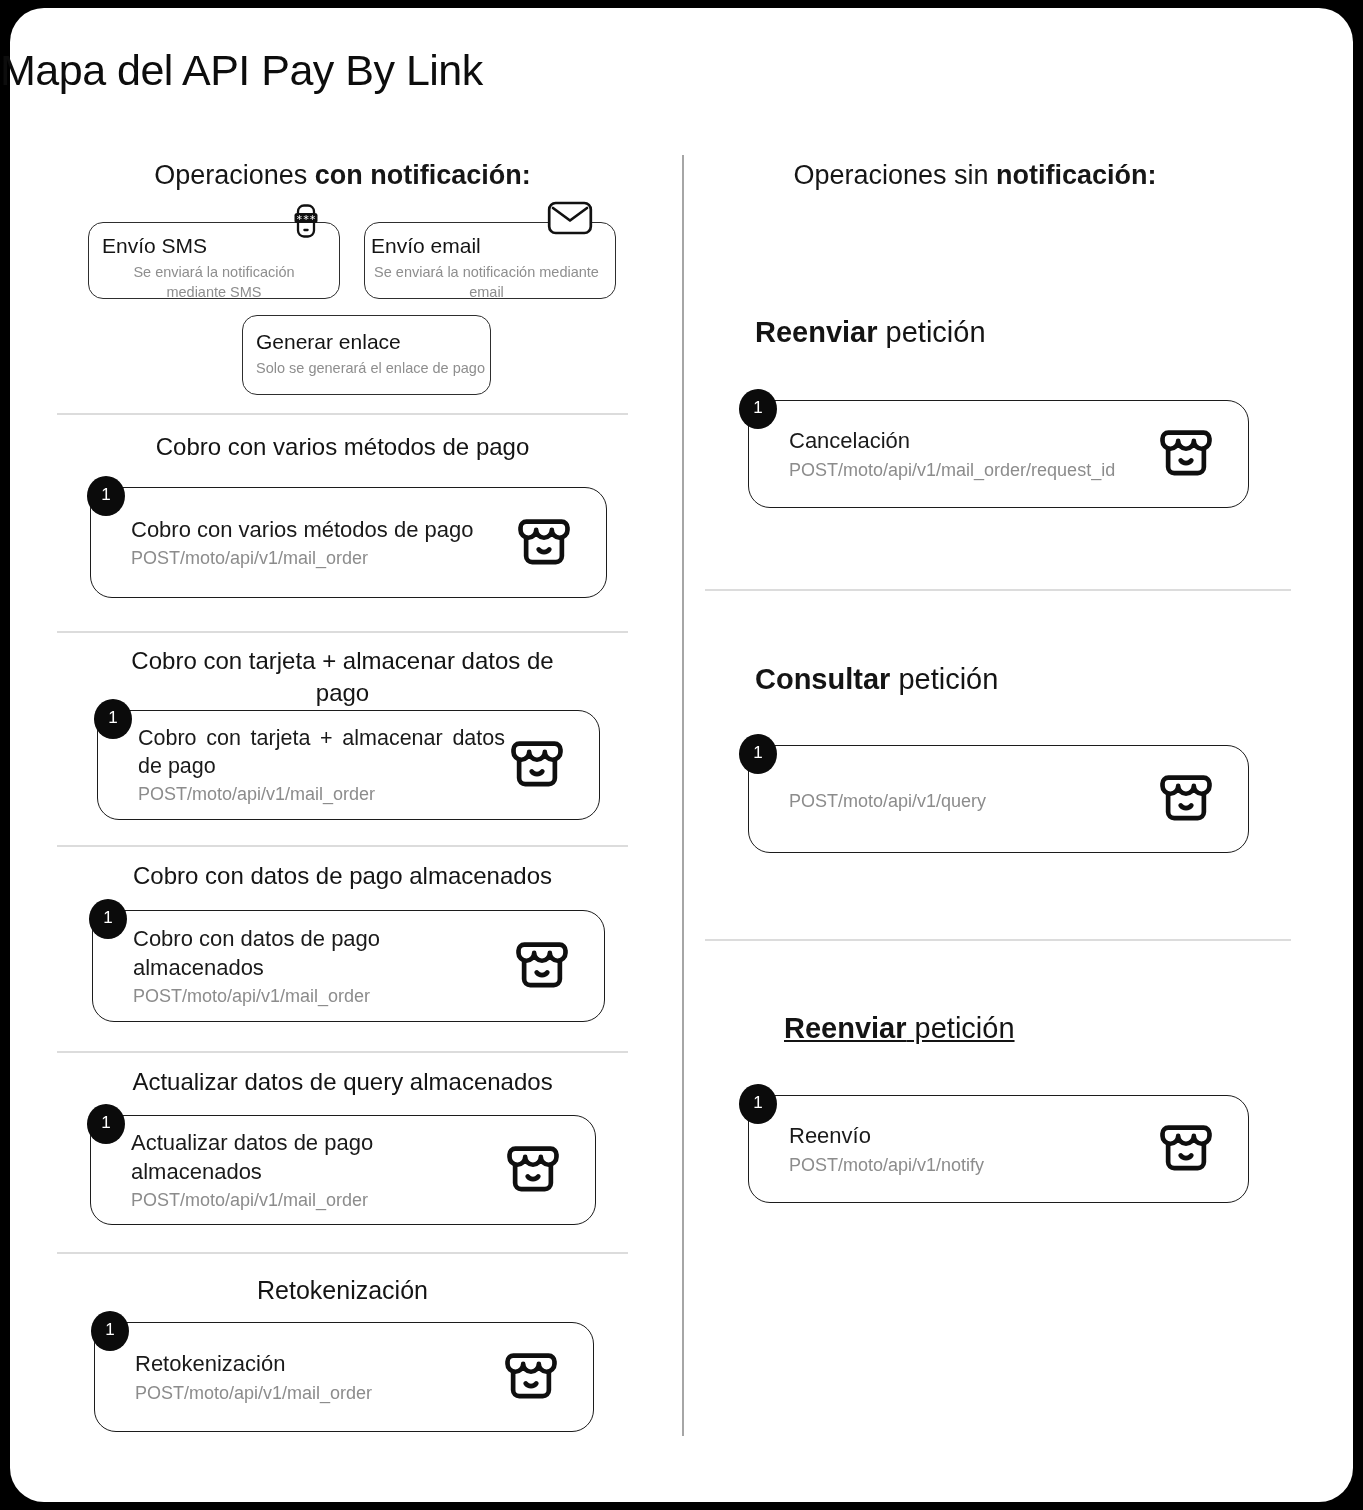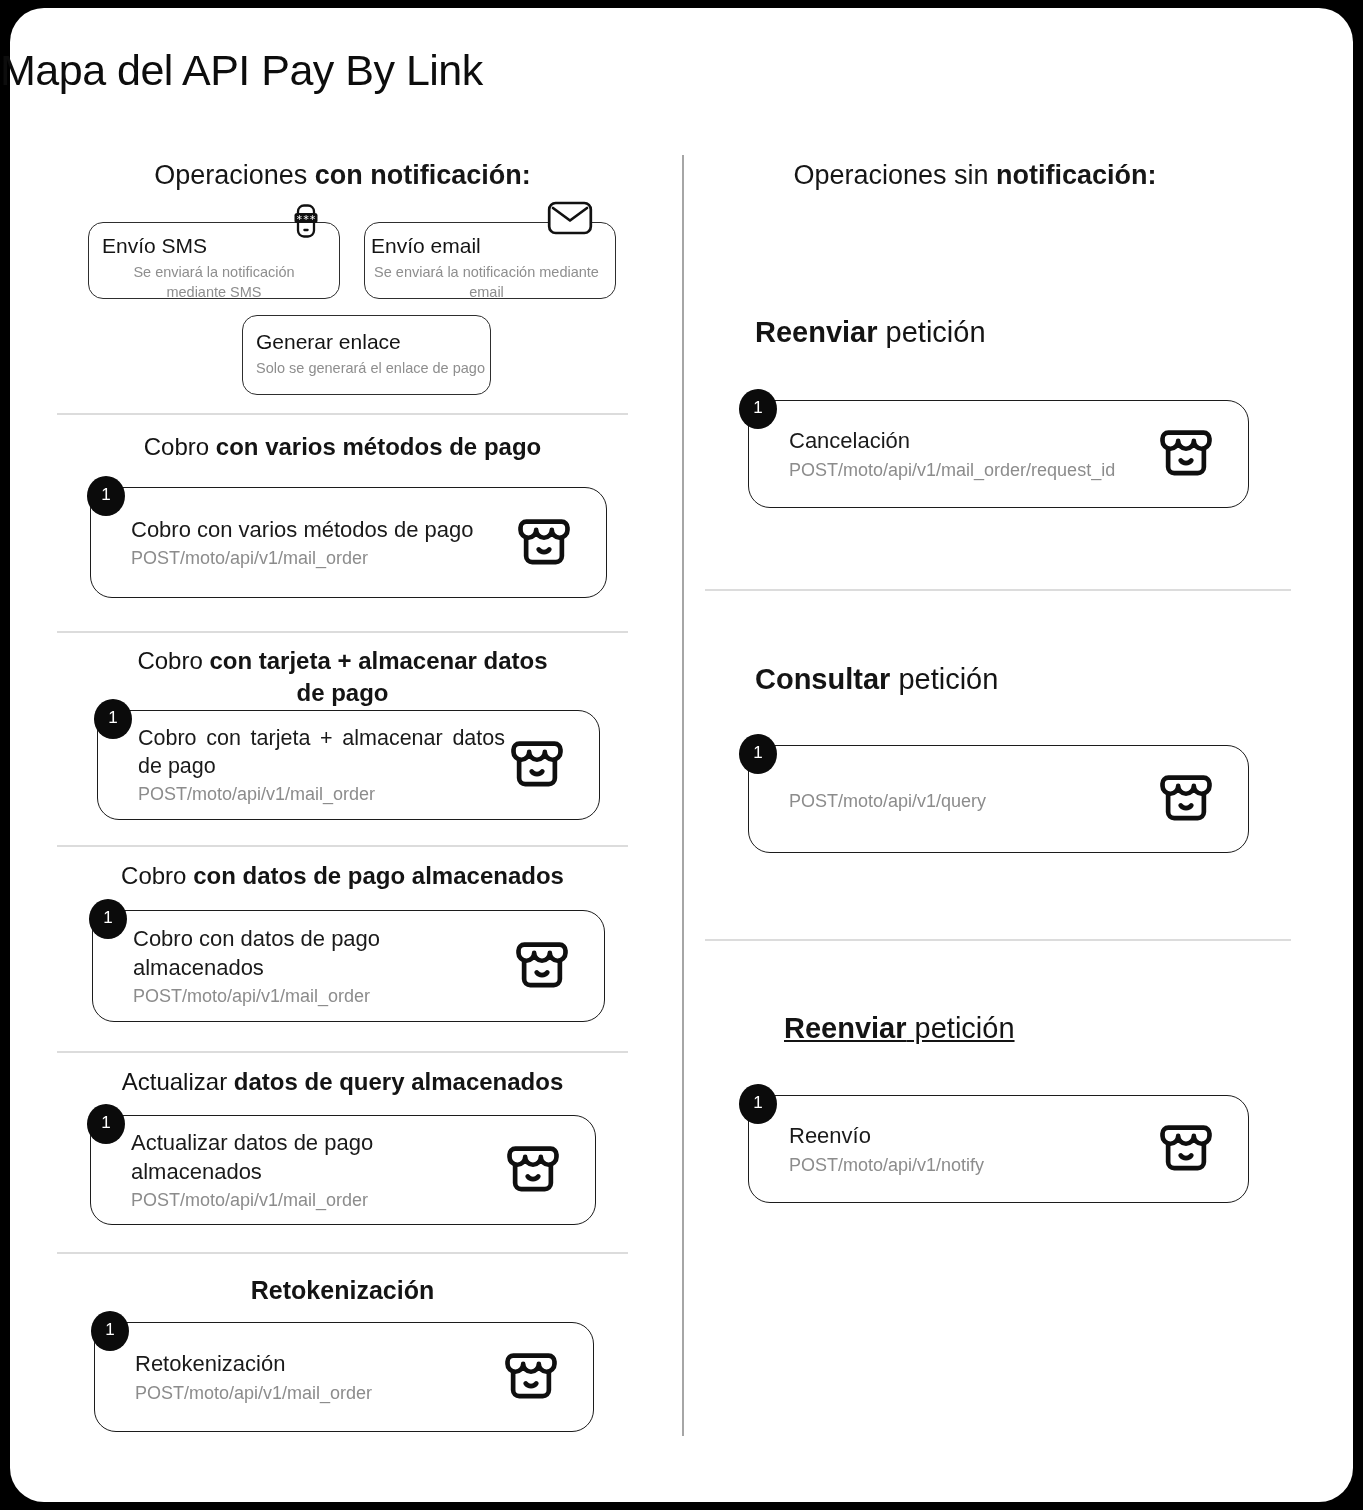--- a/index.html
+++ b/index.html
@@ -10,21 +10,21 @@
   .title{left:0;top:46px;width:1363px;font-size:43px;font-weight:400;letter-spacing:-0.5px;color:#0d0d0d;margin:0;}
   .col-head{font-size:27px;color:#161616;text-align:center;font-weight:400;}
   .col-head b{font-weight:700;}
   .notif-box{border:1.7px solid #2e2e2e;border-radius:15px;padding:11px 13px 10px 13px;background:#fff;}
   .nb-title{font-size:21px;color:#141414;margin-bottom:4px;}
   .nb-desc{font-size:14.5px;color:#8e8e8e;line-height:1.4;text-align:center;}
   .nb-icon{position:absolute;}
   .hr{height:1.5px;background:#dcdcdc;}
   .vline{width:1.5px;background:#a6a6a6;}
   .sec-h{font-size:24px;text-align:center;line-height:1.32;color:#141414;font-weight:400;}
-  .sec-h b{font-weight:700;}
+  .sec-h b{font-weight:400;}
   .sec-h .narrow{display:block;max-width:430px;margin:0 auto;}
   .r-sec-h{font-size:29px;color:#141414;font-weight:400;}
   .r-sec-h b{font-weight:700;}
   .card{border:1.8px solid #1c1c1c;border-radius:22px;background:#fff;display:flex;align-items:center;}
   .badge{position:absolute;left:-4px;top:-12px;width:38px;height:38px;border-radius:50%;background:#0b0b0b;color:#fff;
          display:flex;align-items:center;justify-content:center;font-size:17px;padding-bottom:2px;}
   .card-text{flex:1;padding-left:40px;min-width:0;}
   .card-title{font-size:22px;color:#1a1a1a;line-height:1.3;}
   .card-title.just{text-align:justify;max-width:372px;font-size:21.5px;}
   .card-path{font-size:18px;color:#8c8c8c;margin-top:4px;}

